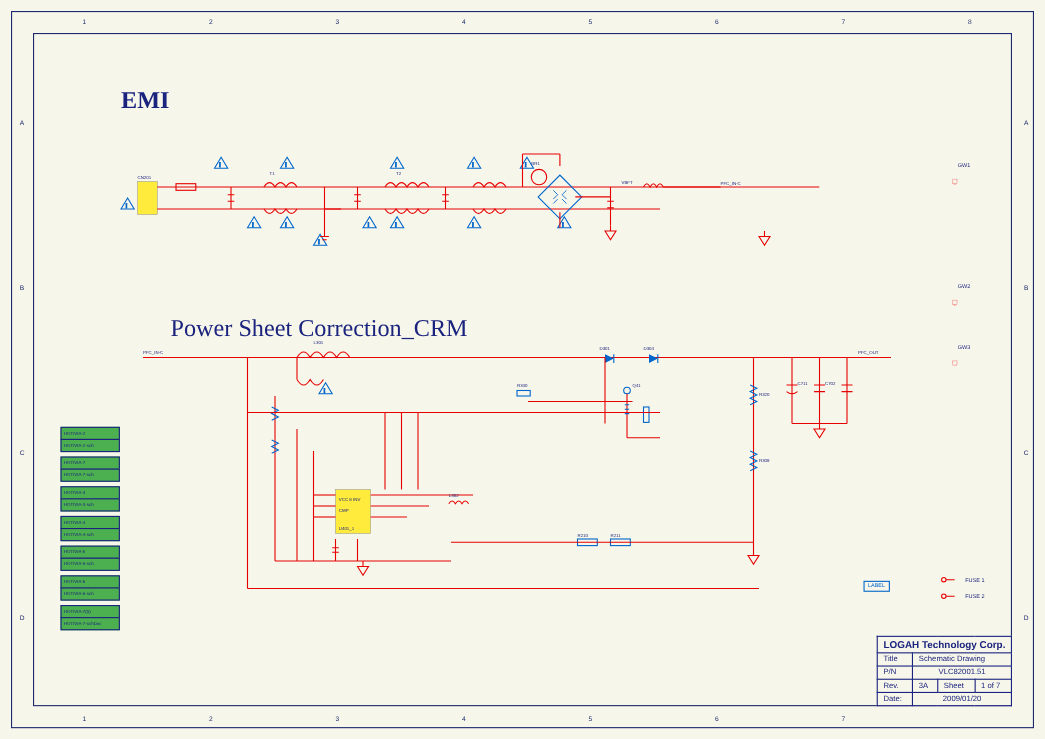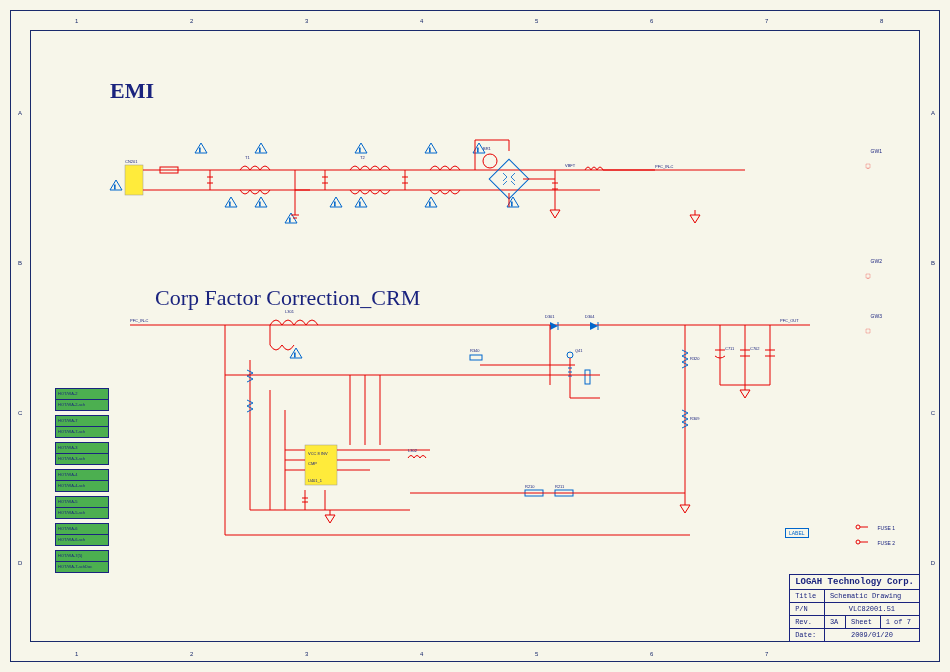--- a/index.html
+++ b/index.html
@@ -77,21 +77,20 @@
     overflow: hidden;
   }
   .title-block {
     position: absolute;
     right: 30px;
     bottom: 30px;
     border-collapse: collapse;
     font-size: 7px;
     color: #1a237e;
     background: #f7f6ea;
-    font-family: Liberation Mono, monospace;
   }
   .title-block td {
     border: 1px solid #1a237e;
     padding: 2px 5px;
   }
   .title-block .company {
     font-weight: bold;
     color: #1a237e;
     font-size: 9px;
   }
@@ -145,21 +144,21 @@
 <div class="ruler-num" style="left:18px; top:110px;">A</div>
 <div class="ruler-num" style="left:18px; top:260px;">B</div>
 <div class="ruler-num" style="left:18px; top:410px;">C</div>
 <div class="ruler-num" style="left:18px; top:560px;">D</div>
 <div class="ruler-num" style="right:15px; top:110px;">A</div>
 <div class="ruler-num" style="right:15px; top:260px;">B</div>
 <div class="ruler-num" style="right:15px; top:410px;">C</div>
 <div class="ruler-num" style="right:15px; top:560px;">D</div>
 
 <div class="section-title" style="left:110px; top:78px;font-weight:bold;">EMI</div>
-<div class="section-title" style="left:155px; top:285px;">Corp Factor Correction_CRM</div>
+<div class="section-title" style="left:155px; top:285px;">Power Sheet Correction_CRM</div>
 
 <svg class="schematic" style="left:95px; top:135px; width:650px; height:100px;" viewBox="0 0 650 100">
 
   <rect class="yellow-block" x="30" y="30" width="18" height="30"></rect>
   <text class="comp-text" x="30" y="28">CN201</text>
 
   <line class="wire" x1="48" y1="35" x2="650" y2="35"></line>
   <line class="wire" x1="48" y1="55" x2="505" y2="55"></line>
 
   <g class="warning-tri">

